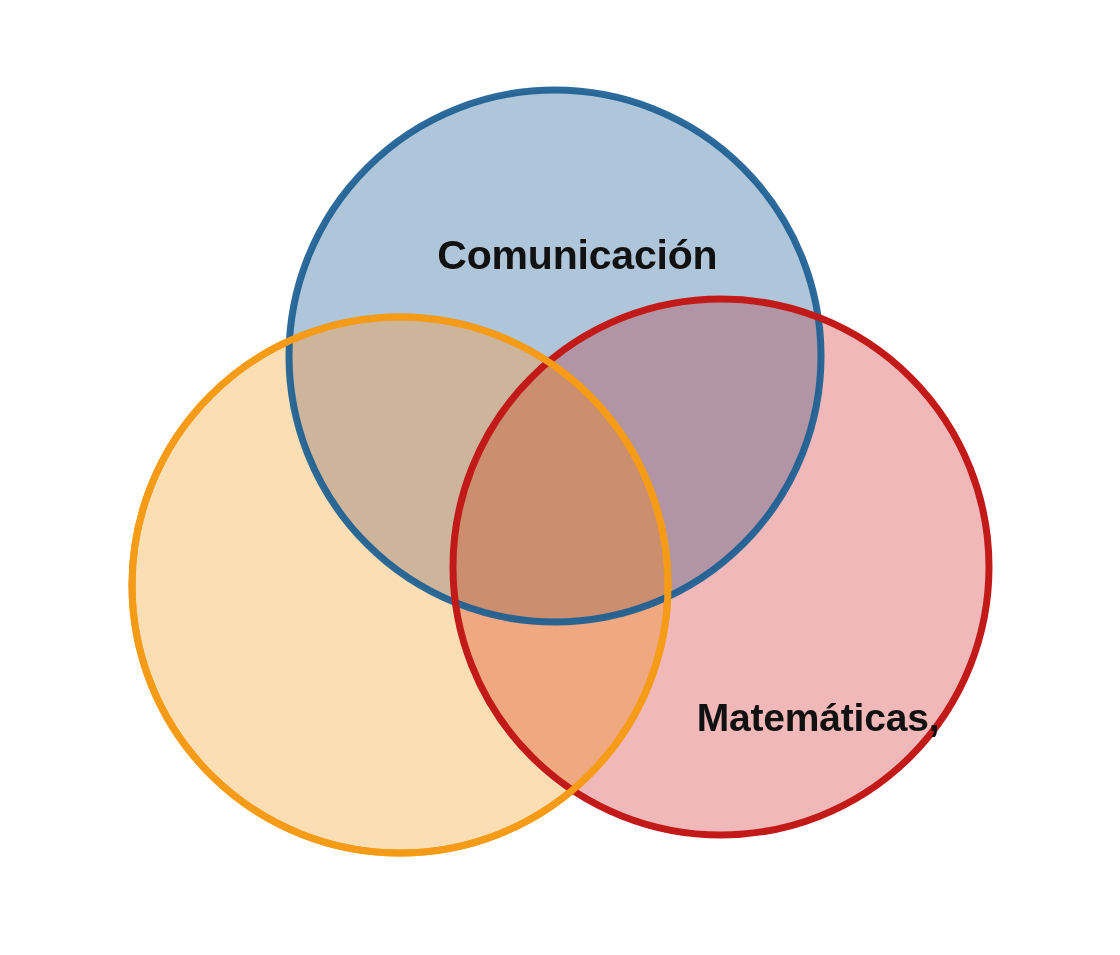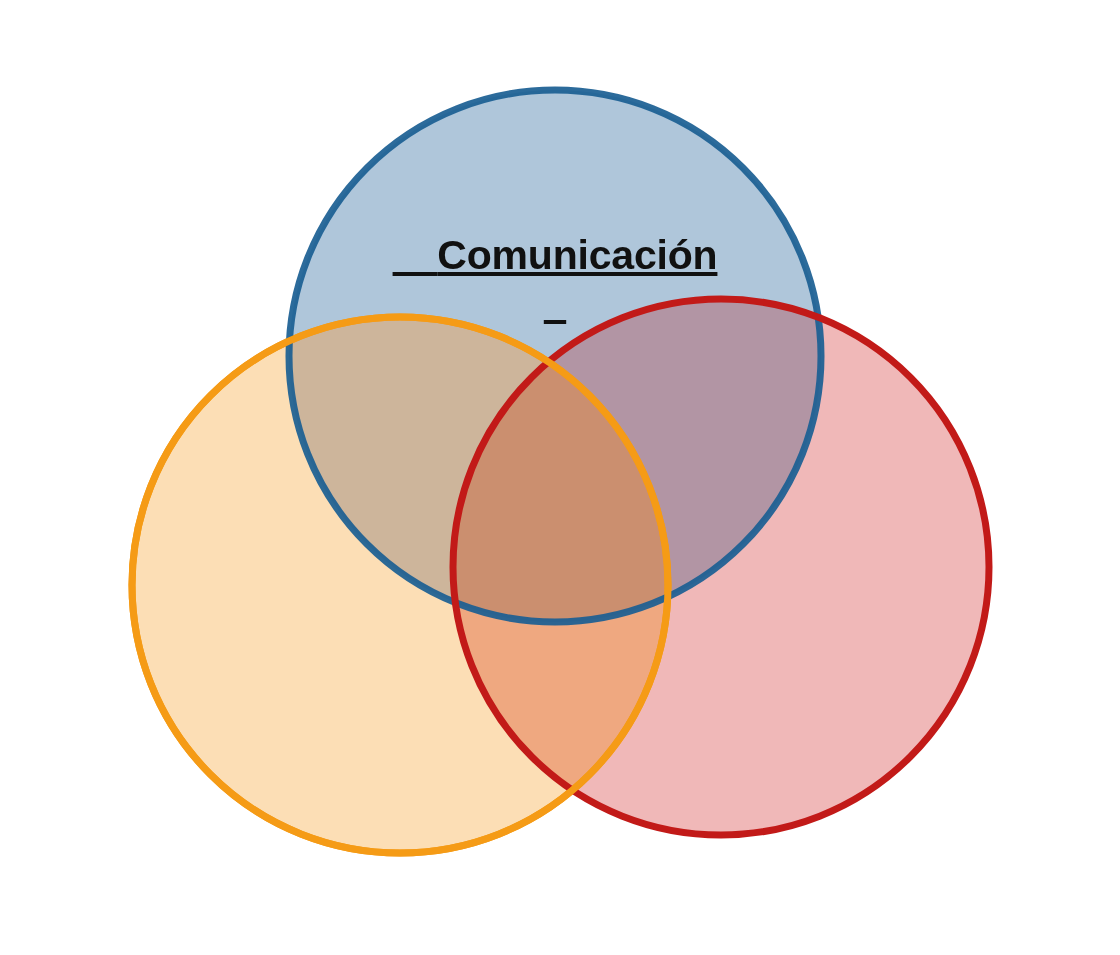--- a/index.html
+++ b/index.html
@@ -36,21 +36,20 @@
     line-height: 1.17;
     white-space: pre;
     letter-spacing: -0.2px;
     pointer-events: none;
   }
   #label-comunicacion {
     left: 355px;
     top: 184px;
     width: 400px;
     font-size: 41px;
-    text-decoration: underline;
   }
   #label-matematicas {
     left: 680px;
     top: 604px;
     width: 276px;
     font-size: 39px;
   }
 </style>
 </head>
 <body>
@@ -103,16 +102,17 @@
       <circle id="stroke-programacion-top" cx="400" cy="585" r="268" fill="none" stroke="#F59B16" stroke-width="7"></circle>
     </g>
 
   </svg>
 
   <div class="venn-label" id="label-comunicacion" style="left: 355px; top: 184px; color: rgb(17, 17, 17);">
     <span>Comunicación</span>
   </div>
 
   <div class="venn-label" id="label-matematicas" style="left: 680px; top: 604px; color: rgb(17, 17, 17);">
+    <div>Matemáticas,</div>
     
   </div>
 
 </div>
 
 </body></html>

